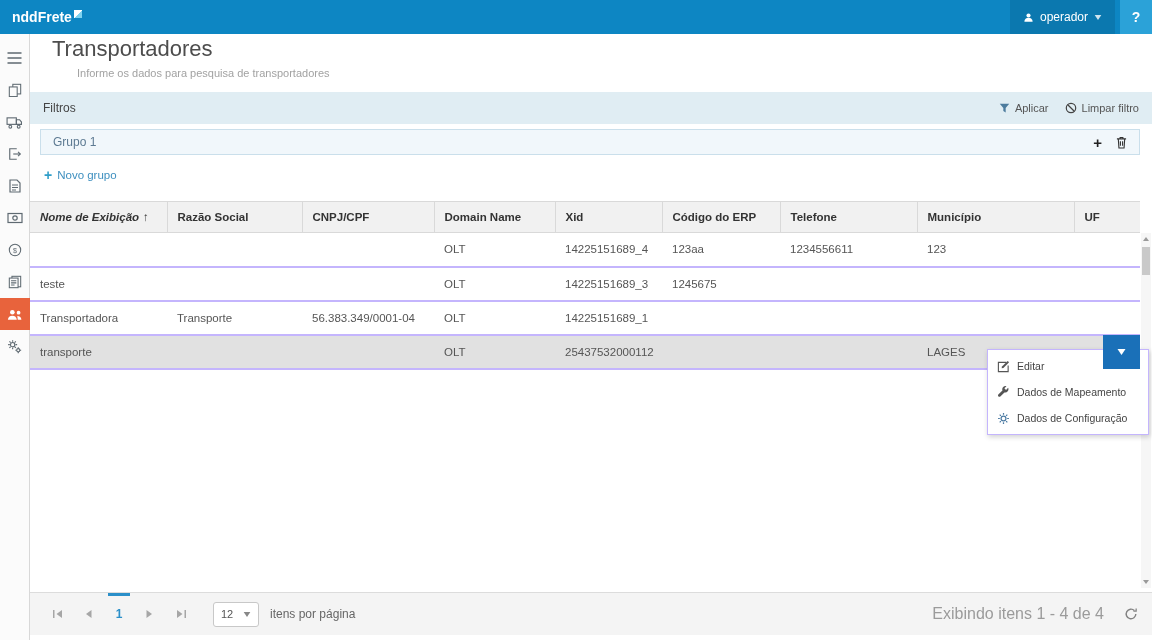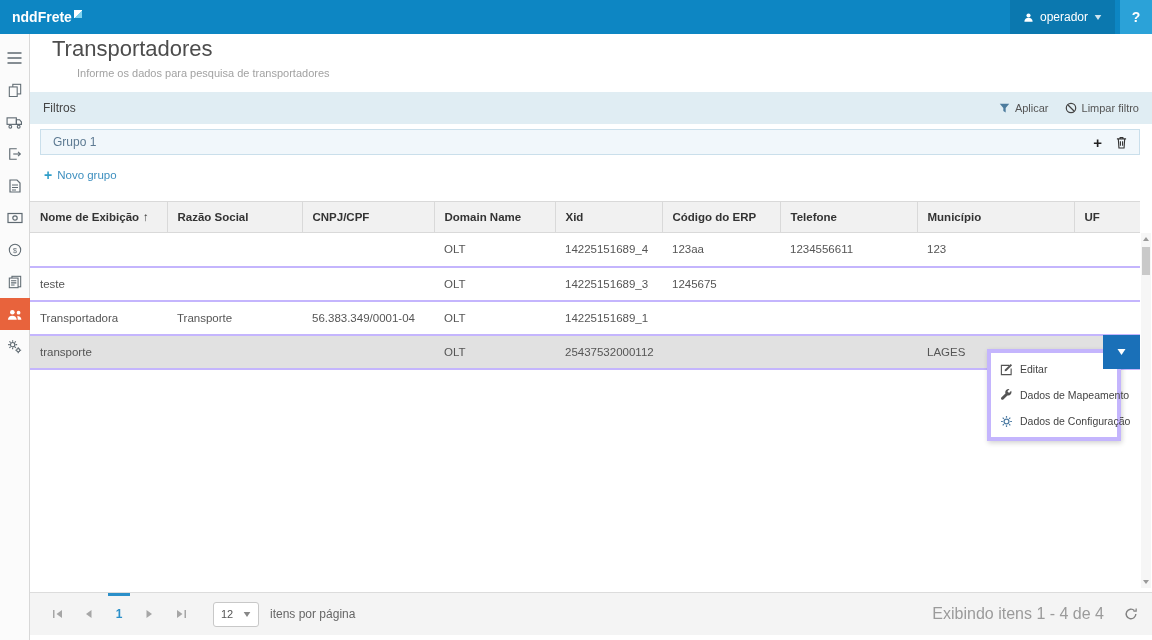--- a/index.html
+++ b/index.html
@@ -53,34 +53,34 @@
   .new-group { position:absolute; left:44px; top:168px; display:flex; align-items:center; gap:5px;
     color:#3d8fbf; font-size:11.5px; cursor:pointer; }
   .new-group .plus { font-size:14px; font-weight:bold; color:#2f9ec9; line-height:1; }
 
   
   .table-wrap { position:absolute; left:30px; top:201px; width:1110px; }
   table { width:100%; border-collapse:collapse; table-layout:fixed; }
   thead th { height:31px; background:var(--header_bg,#f1f1f1); border-top:1px solid #d9d9d9;
     border-bottom:1px solid #d9d9d9; border-left:1px solid #d9d9d9; font-size:11.5px; color:#333;
     text-align:left; padding:0 10px; font-weight:bold; white-space:nowrap; overflow:hidden; cursor:pointer; }
-  thead th:first-child { border-left:none; }
+  thead th:first-child { border-left:none;font-style:italic; }
   tbody td { height:34px; border-bottom:2px solid #c4b5fd; font-size:11.5px; color:#555;
     padding:4px 10px; white-space:nowrap; overflow:hidden; }
   tbody tr { cursor:pointer; background:#fff; }
   tbody tr.selected { background:var(--selected_row,#e1e1e1); }
   .sort { margin-left:4px; color:#333; }
 
   .row-action-btn { position:absolute; right:12px; top:335px; width:37px; height:34px;
     background:var(--action_button,#1a70b8); display:flex; align-items:center; justify-content:center;
     cursor:pointer; z-index:8; }
 
   
-  .context-menu { position:absolute; left:987px; top:349px; width:134px; background:#fff;
-    border:4px solid #c4b5fd; box-shadow:1px 2px 5px rgba(0,0,0,0.18); padding:3px 0; z-index:7; }
+  .context-menu { position:absolute; left:987px; top:349px; width:162px; background:#fff;
+    border:1px solid #c4b5fd; box-shadow:1px 2px 5px rgba(0,0,0,0.18); padding:3px 0; z-index:7; }
   .menu-item { display:flex; align-items:center; gap:7px; height:26px; padding:0 9px;
     font-size:10.5px; color:#444; cursor:pointer; white-space:nowrap; }
   .menu-item .mi-edit { color:#555; } .menu-item .mi-gear { color:#4d7ba3; } .menu-item .mi-wrench { color:#555; }
 
   
   .vscroll { position:absolute; right:1px; top:233px; width:10px; height:355px; background:#f6f6f6; }
   .vs-btn { position:absolute; left:0; width:10px; height:12px; display:flex; align-items:center;
     justify-content:center; cursor:pointer; }
   .vs-up { top:0; } .vs-down { bottom:0; }
   .vs-arrow-up { width:0; height:0; border-left:3px solid transparent; border-right:3px solid transparent;

